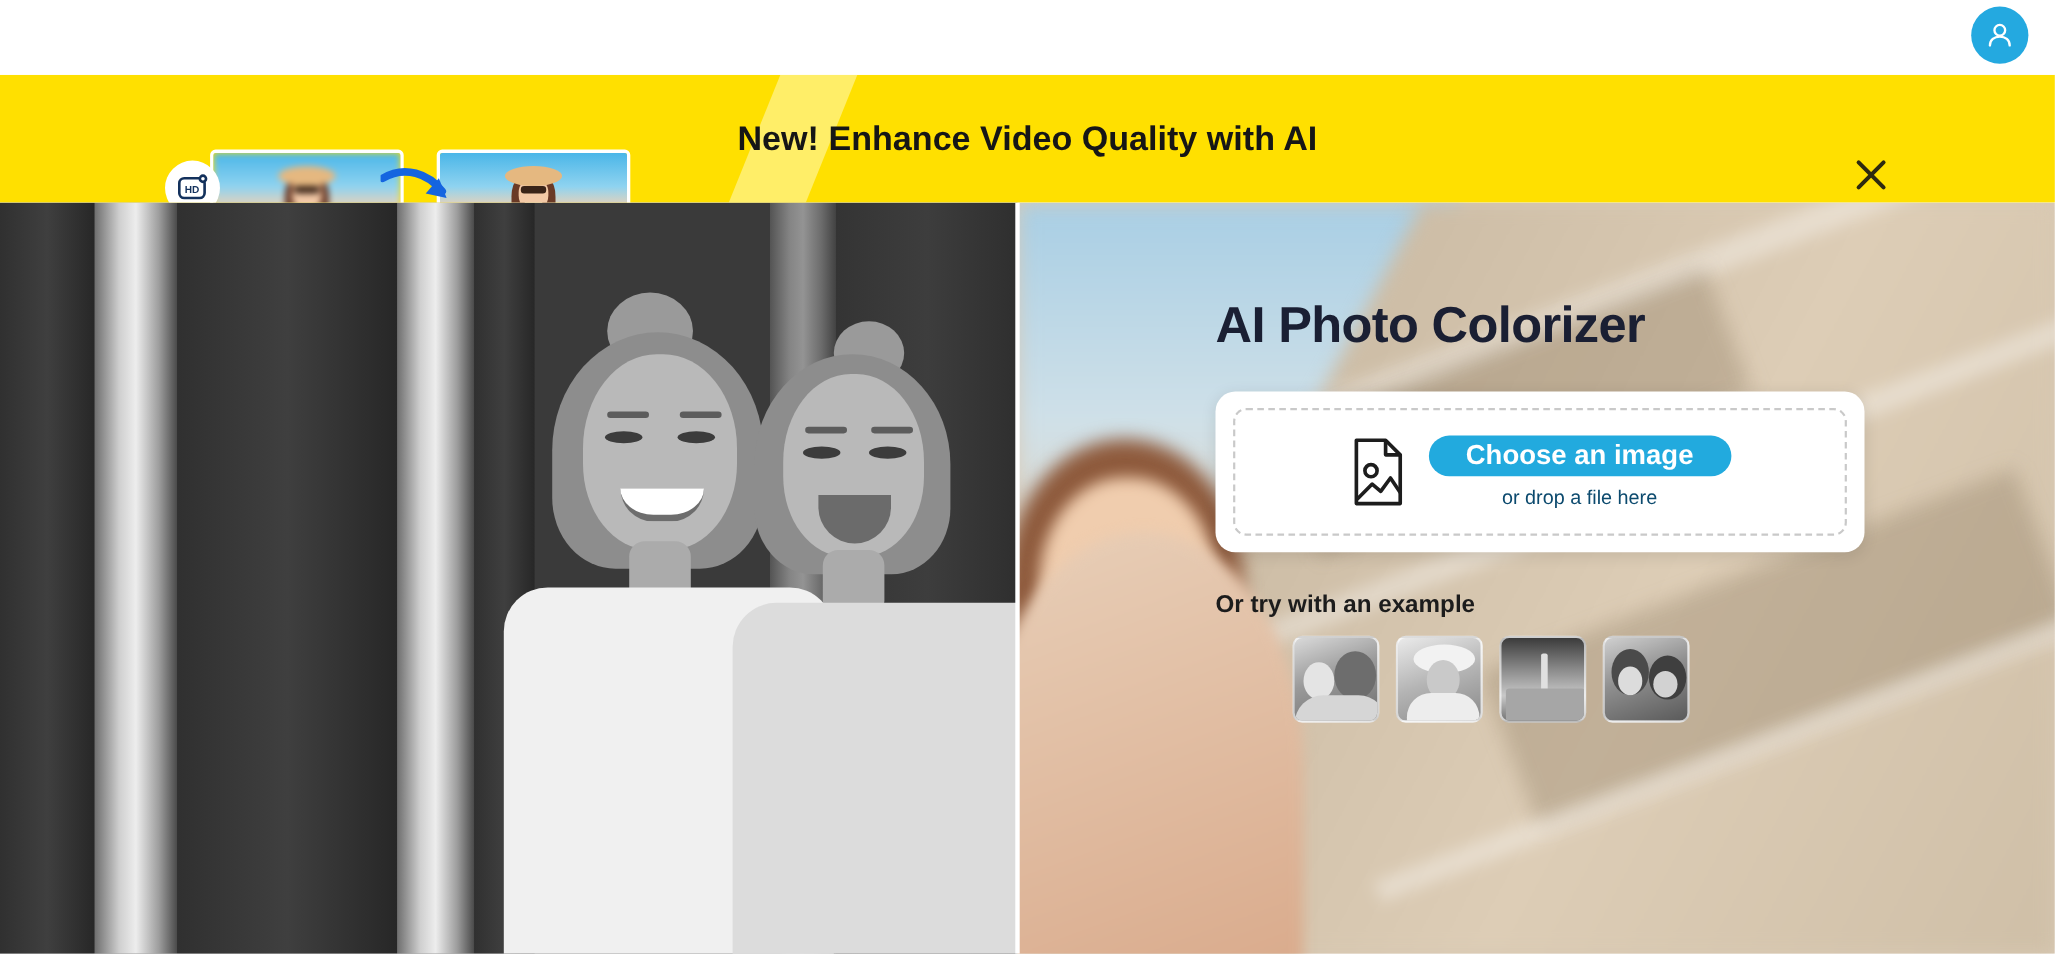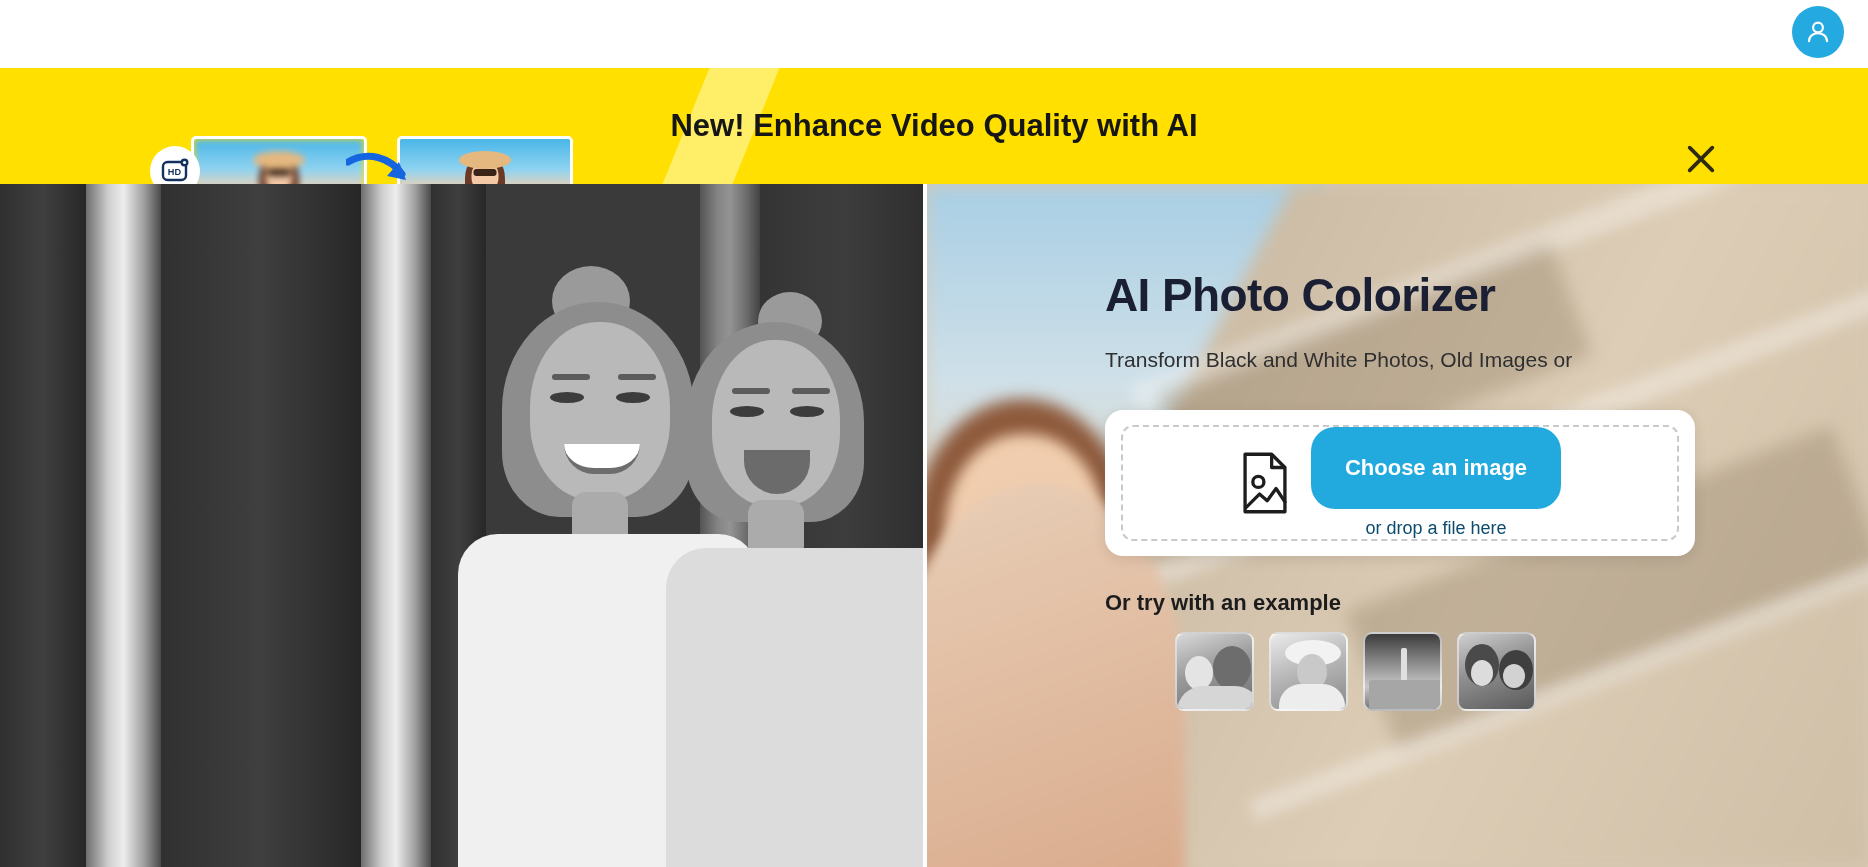--- a/index.html
+++ b/index.html
@@ -311,23 +311,23 @@
     width: 558px; height: 116px;
     border: 2px dashed #c9c9c9;
     border-radius: 12px;
     display: flex; align-items: center; justify-content: center;
     gap: 20px;
   }
   .dz-icon { width: 52px; height: 62px; flex: none; }
   .dz-right { display: flex; flex-direction: column; align-items: center; gap: 9px; }
   .choose-btn {
     background: #22AADE; color: #ffffff;
-    font-size: 22px; font-weight: 700;
+    font-size: 25px; font-weight: 700;
     border-radius: 24px;
-    padding: 28px 34px;
+    padding: 4px 34px;
     cursor: pointer; white-space: nowrap;
   }
   .drop-hint { font-size: 18px; color: #0c4a6e; }
 
   .example-title {
     margin-top: 34px;
     text-align: left; width: 500px;
     font-size: 22px; font-weight: 600; color: #1c1c1c;
   }
   .examples {
@@ -465,21 +465,20 @@
     <div class="hr-shoulder"></div>
   </div>
 
   <div class="hero-divider"></div>
 </div>
 
 <div class="panel">
   <div class="h1">AI Photo Colorizer</div>
 
   <div class="sub">
-    <div>Transform Black and White Photos, Old Images or</div>
   </div>
 
   <div class="dropzone">
     <div class="dz-inner">
       <svg class="dz-icon" viewBox="0 0 46 56">
         <path d="M5 2 h24 l12 12 v40 h-36 z" fill="none" stroke="#1d1d1d" stroke-width="3" stroke-linejoin="round"></path>
         <path d="M29 2 v12 h12" fill="none" stroke="#1d1d1d" stroke-width="3" stroke-linejoin="round"></path>
         <circle cx="17" cy="27" r="5" fill="none" stroke="#1d1d1d" stroke-width="3"></circle>
         <path d="M6 50 L18 38 L25 44 L33 33 L41 45" fill="none" stroke="#1d1d1d" stroke-width="3" stroke-linejoin="round" stroke-linecap="round"></path>
       </svg>

